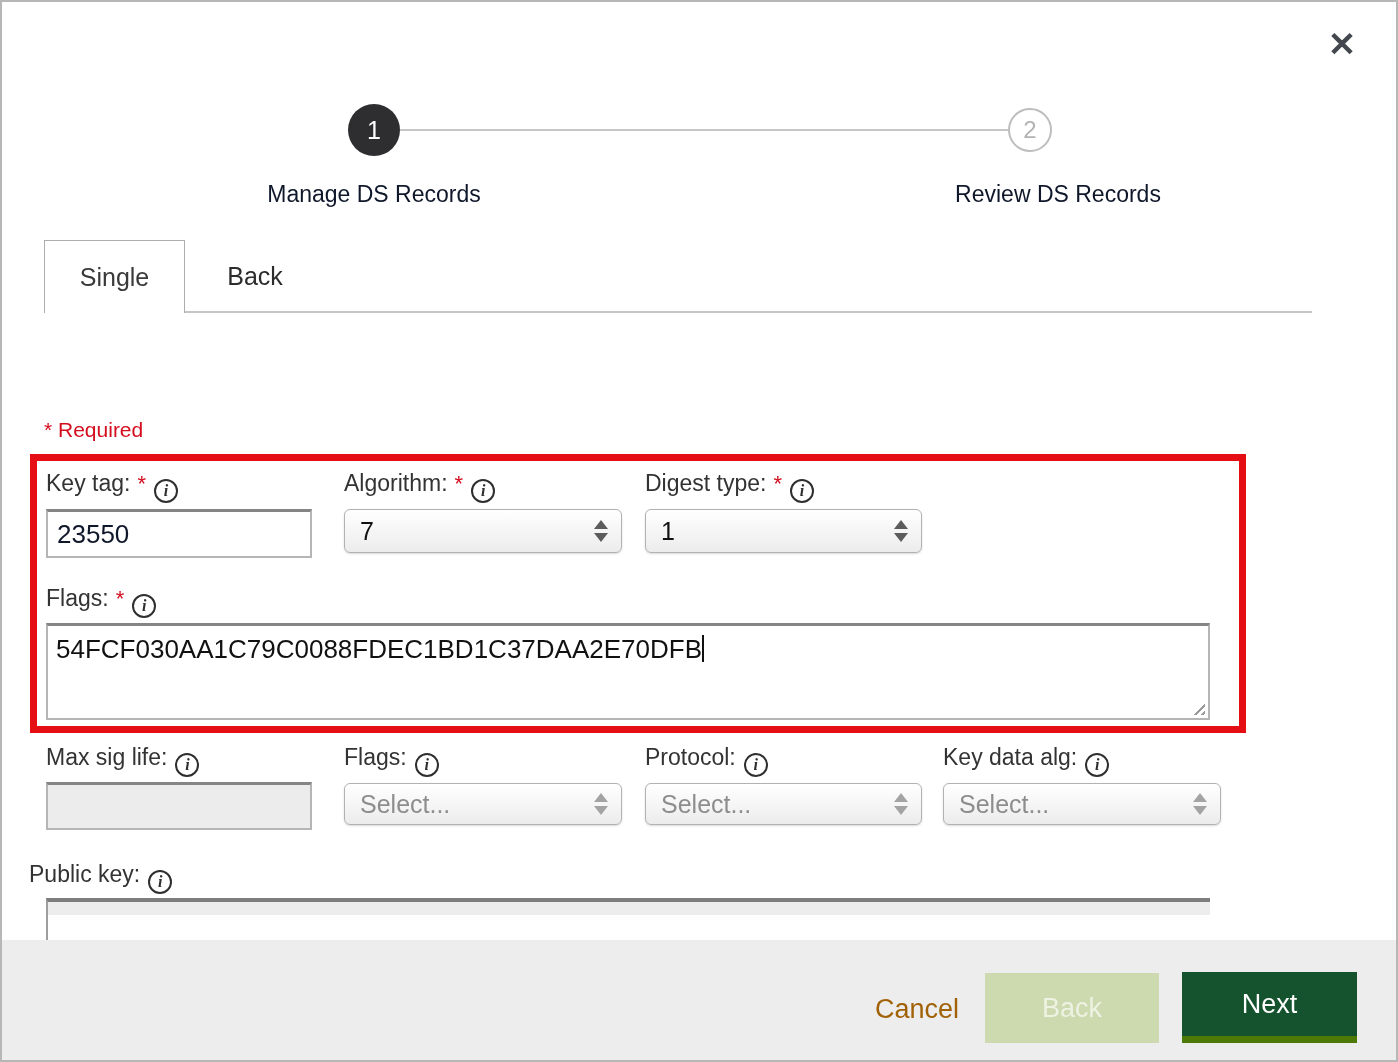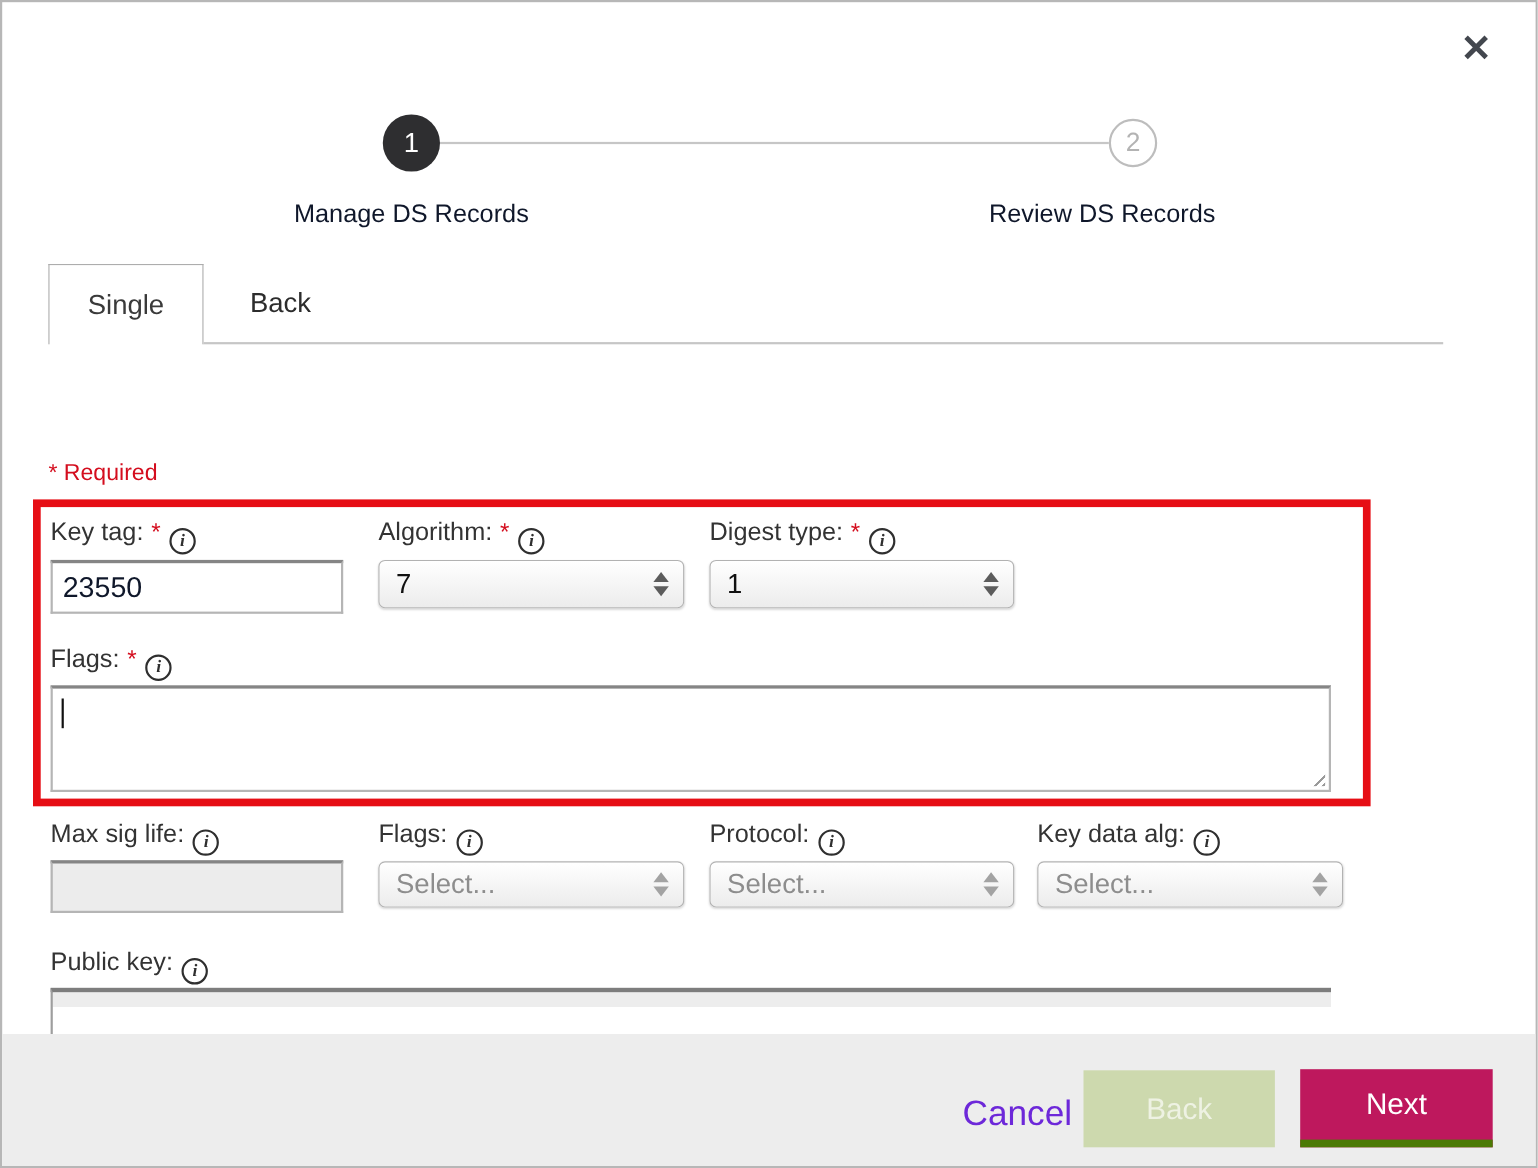--- a/index.html
+++ b/index.html
@@ -25,21 +25,21 @@
     background:#2e2e30; color:#fff; font-size:25px; line-height:52px; text-align:center;
   }
   .step-line { left:398px; top:127px; width:608px; height:2px; background:#c6c6c6; }
   .step-circle-inactive {
     left:1006px; top:106px; width:44px; height:44px; border-radius:50%;
     background:#fff; border:2px solid #bdbdbd; color:#b3b3b3;
     font-size:24px; line-height:40px; text-align:center;
   }
   .step-label { top:179px; width:440px; text-align:center; color:#0f172a; font-size:23px; }
   #step1-label { left:152px; }
-  #step2-label { left:780px; }
+  #step2-label { left:836px; }
 
   
   #tab-single {
     left:42px; top:238px; width:141px; height:73px; background:#fff;
     border:1px solid #adadad; border-bottom:none; z-index:2;
     display:flex; align-items:center; justify-content:center;
     font-size:25px; color:#3a3a3a; cursor:pointer;
   }
   #tab-bulk {
     left:183px; top:240px; width:140px; height:69px;
@@ -105,29 +105,29 @@
 
   
   #pubkey-box {
     left:44px; top:896px; width:1164px; height:42px;
     border-top:4px solid #7d7d7d; border-left:2px solid #9e9e9e;
     background:linear-gradient(#ededed 0 13px, #ffffff 13px); z-index:2;
   }
 
   
   #footer { left:0; top:938px; width:1394px; height:120px; background:#ededed; }
-  #cancel-link { left:873px; top:992px; font-size:32px; color:#6d28d9; cursor:pointer; }
+  #cancel-link { left:873px; top:992px; font-size:27px; color:#a16207; cursor:pointer; }
   #back-btn {
     left:983px; top:971px; width:174px; height:70px;
     background:#cdd9ae; color:#eef2e3; font-size:27px;
     display:flex; align-items:center; justify-content:center;
   }
   #next-btn {
     left:1180px; top:970px; width:175px; height:71px;
-    background:#be185d; border-bottom:7px solid #4c7a05;
+    background:#14532d; border-bottom:7px solid #4c7a05;
     color:#fff; font-size:27px; cursor:pointer;
     display:flex; align-items:center; justify-content:center;
   }
 </style>
 </head>
 <body>
 
 <div id="modal">
 
   <div id="close-btn" class="abs">✕</div>
@@ -169,21 +169,21 @@
     <span class="arrows">
         <span class="tri-up"></span>
         <span class="tri-down"></span>
       </span>
   </div>
 
   <div class="abs lbl" style="left:44px; top:583px;">
     <span>Flags:</span><span class="req-star">*</span><span class="info-icon">i</span>
   </div>
   <div id="digest-box" class="abs">
-    <span id="digest-caret"></span>
+    <span>54FCF030AA1C79C0088FDEC1BD1C37DAA2E70DFB</span><span id="digest-caret"></span>
     <span id="digest-resize"></span>
   </div>
 
   <div class="abs lbl" style="left:44px; top:742px;">
     <span>Max sig life:</span><span class="info-icon">i</span>
   </div>
   <div class="abs lbl" style="left:342px; top:742px;">
     <span>Flags:</span><span class="info-icon">i</span>
   </div>
   <div class="abs lbl" style="left:643px; top:742px;">
@@ -209,21 +209,21 @@
       </span>
   </div>
   <div class="abs select muted" style="left:941px; top:781px; width:278px; height:42px;">
     <span class="val">Select...</span>
     <span class="arrows">
         <span class="tri-up"></span>
         <span class="tri-down"></span>
       </span>
   </div>
 
-  <div class="abs lbl" style="left:44px; top:859px;">
+  <div class="abs lbl" style="left:27px; top:859px;">
     <span>Public key:</span><span class="info-icon">i</span>
   </div>
   <div id="pubkey-box" class="abs"></div>
 
   <div id="footer" class="abs"></div>
   <div id="cancel-link" class="abs">Cancel</div>
   <div id="back-btn" class="abs" aria-disabled="true">Back</div>
   <div id="next-btn" class="abs">Next</div>
 
 </div>

